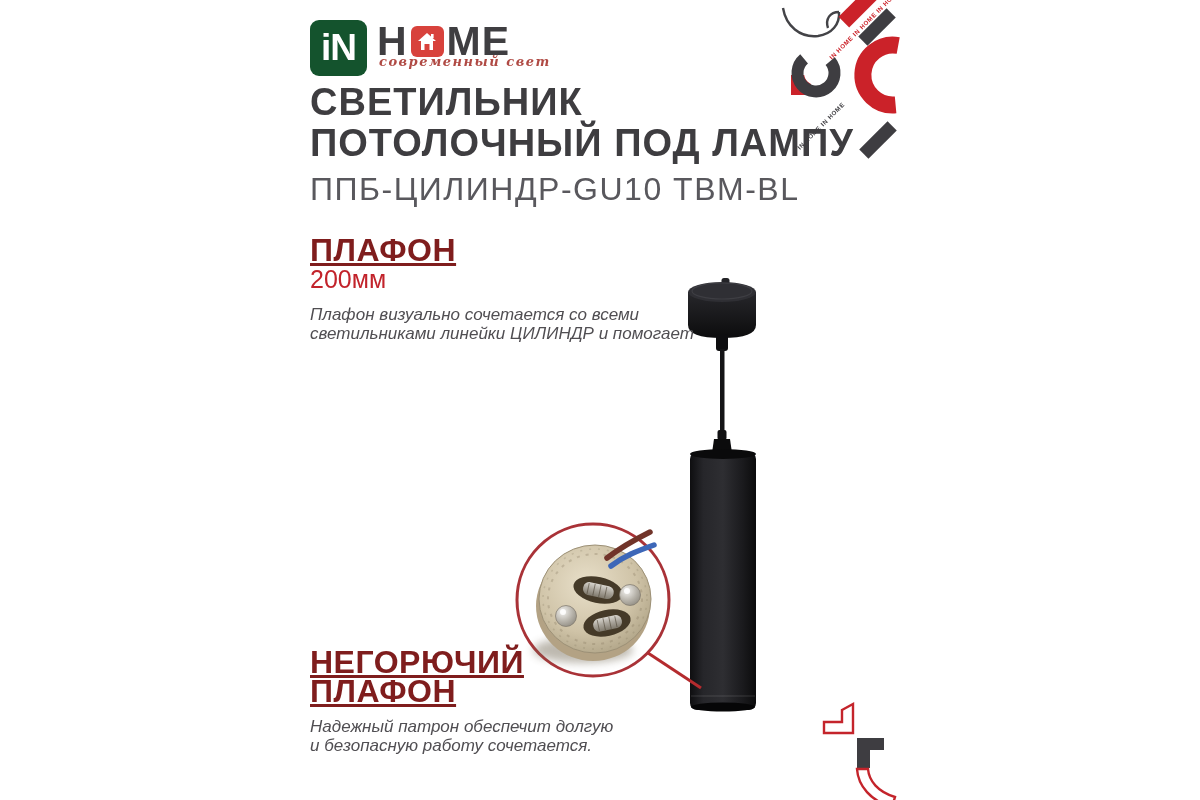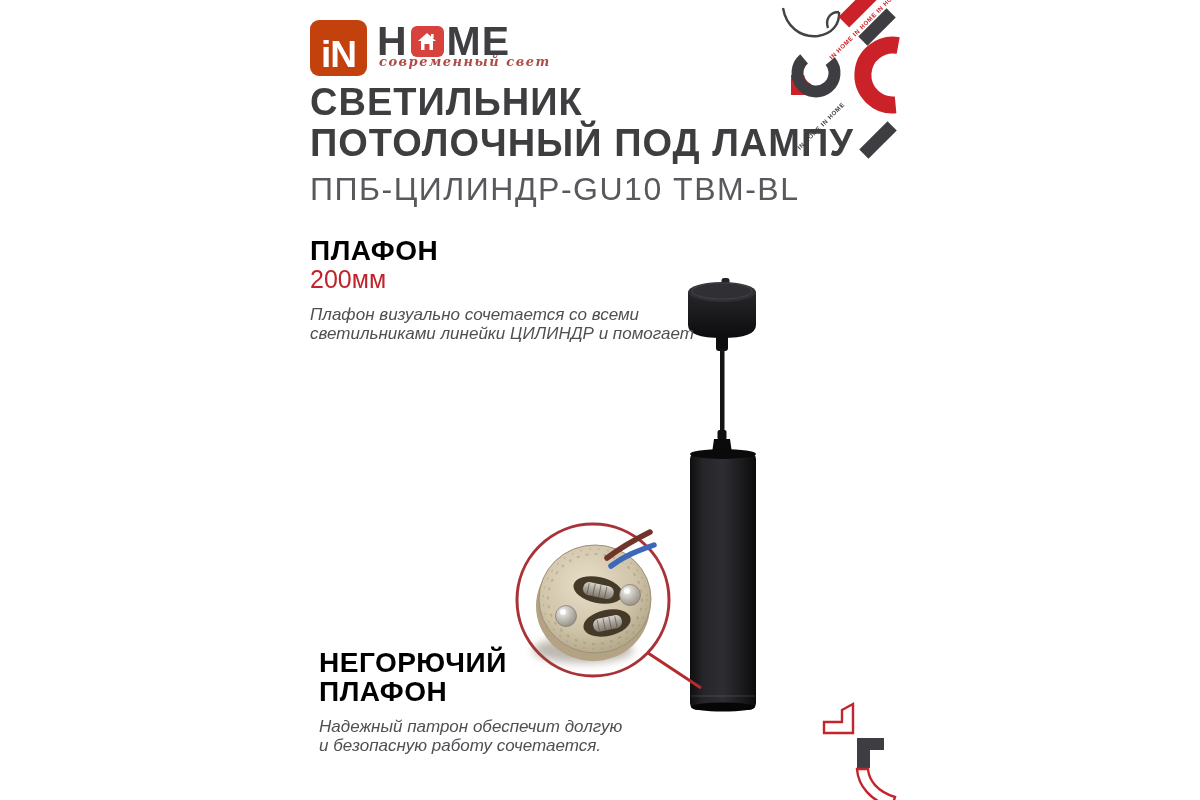--- a/index.html
+++ b/index.html
@@ -1,41 +1,41 @@
 <!DOCTYPE html>
 <html><head>
 <meta charset="utf-8">
 <style>
   html,body{margin:0;padding:0;background:#fff;}
   .canvas{position:relative;width:1200px;height:800px;background:#ffffff;overflow:hidden;
           font-family:"Liberation Sans",sans-serif;}
   .abs{position:absolute;}
 
   
-  .logo-badge{left:310px;top:20px;width:57px;height:56px;background:#c2410c;border-radius:9px;
-n              color:#fff;display:flex;align-items:flex-end;justify-content:center;
+  .logo-badge{left:310px;top:20px;width:57px;height:56px;background:#14532d;border-radius:9px;
+n              color:#fff;display:flex;align-items:center;justify-content:center;
               font-weight:700;font-size:37px;letter-spacing:-1px;color:#fff;}
   .logo-home{left:377px;top:21px;display:flex;align-items:center;color:#3f3e41;
              font-size:41px;font-weight:700;letter-spacing:1px;line-height:1;}
   .logo-o{width:33px;height:31px;background:#d8423c;border-radius:6px;display:flex;
           align-items:center;justify-content:center;margin:0 3px;}
   .logo-tagline{left:379px;top:54px;font-family:"DejaVu Serif",serif;font-style:italic;
                 font-weight:700;color:#b04a44;font-size:13px;letter-spacing:1.5px;}
 
   
   .title{left:310px;top:82px;font-size:38px;line-height:41px;font-weight:700;
          color:#3e3d40;letter-spacing:1px;}
   .title span{display:block;}
   .model{left:310px;top:171px;font-size:32px;color:#59585d;letter-spacing:1.5px;}
 
   
   .sec{left:310px;width:420px;}
   .sec-plafon{top:236px;}
-  .sec-patron{top:648px;margin-left:9px;}
-  .sec-heading{font-size:28px;line-height:29px;font-weight:700;color:#000000;letter-spacing:.5px;}
+  .sec-patron{top:648px;}
+  .sec-heading{font-size:32px;line-height:29px;font-weight:700;color:#7f1d1d;letter-spacing:.5px;text-decoration:underline;}
   .sec-heading span{display:block;}
   .sec-size{font-size:25px;color:#c2232b;margin-top:0;font-weight:400;}
   .body-text{font-size:17px;line-height:18.8px;color:#504e52;margin-top:12px;}
   .body-text span{display:block;font-style:italic;}
 
   .art{left:0;top:0;}
 </style>
 </head>
 <body>
 

